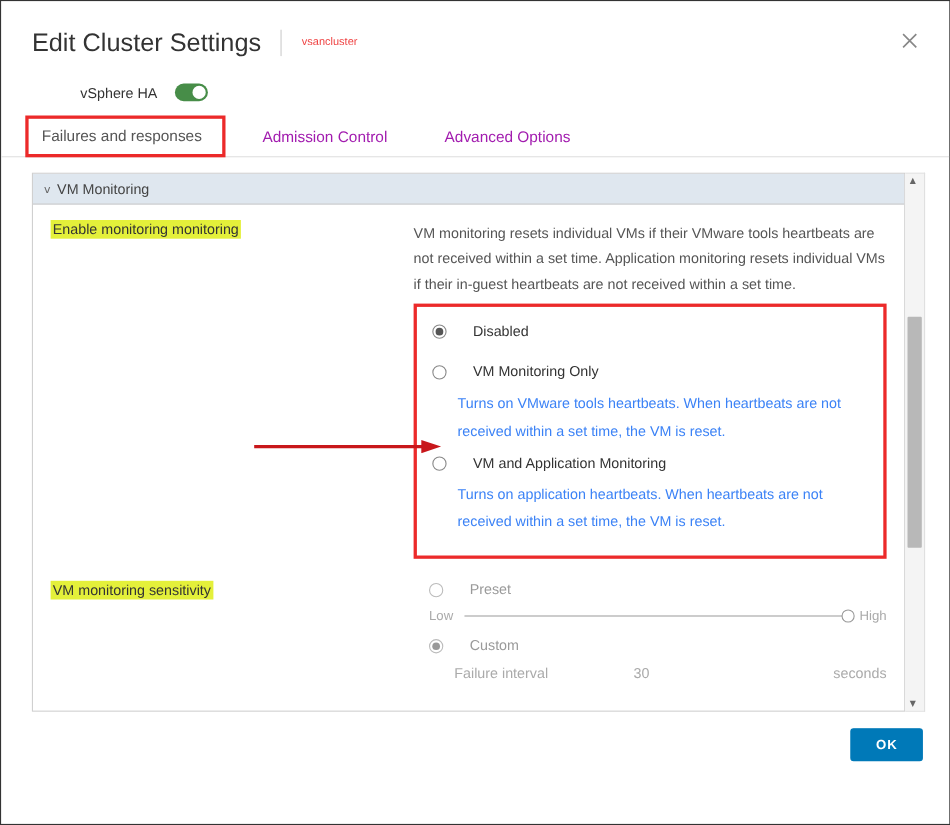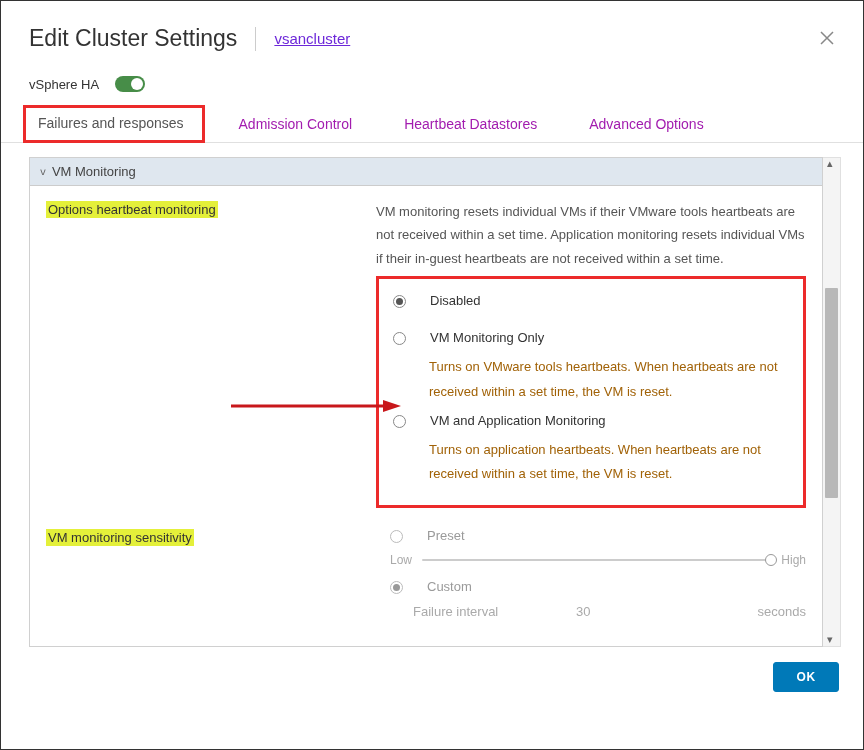--- a/index.html
+++ b/index.html
@@ -27,38 +27,38 @@
       font-weight: 300;
       color: #333;
     }
     .vsep {
       width: 1px;
       height: 24px;
       background: #ccc;
       margin: 0 18px;
     }
     .cluster-name {
-      font-size: 15px;
-      color: #6d28d9;
-      text-decoration: underline;
+      font-size: 10px;
+      color: #ef4444;
     }
     .close-icon {
       position: absolute;
       right: 28px;
       top: 28px;
       cursor: pointer;
       color: #888;
       font-size: 20px;
       line-height: 1;
     }
     .toggle-row {
       display: flex;
       align-items: center;
       padding: 8px 28px 14px 28px;
       gap: 16px;
+      margin-left: 44px;
     }
     .toggle-label {
       font-size: 13px;
       color: #333;
     }
     .toggle {
       width: 30px;
       height: 16px;
       background: #478d48;
       border-radius: 8px;
@@ -229,23 +229,23 @@
     }
     .radio-label {
       font-size: 13px;
       color: #333;
     }
     .radio-label.disabled {
       color: #9a9a9a;
     }
     .radio-desc {
       font-size: 13px;
-      color: #a16207;
+      color: #3b82f6;
       line-height: 1.9;
-      margin-left: 36px;
+      margin-left: 23px;
       margin-bottom: 8px;
     }
     .arrow {
       position: absolute;
       left: 185px;
       top: 200px;
       width: 170px;
       height: 12px;
       pointer-events: none;
     }
@@ -338,34 +338,33 @@
 </div>
 
 <div class="toggle-row">
   <span class="toggle-label">vSphere HA</span>
   <span class="toggle"></span>
 </div>
 
 <div class="tabs">
   <div class="tab active-outline">Failures and responses</div>
   <div class="tab">Admission Control</div>
-  <div class="tab">Heartbeat Datastores</div>
   <div class="tab">Advanced Options</div>
 </div>
 
 <div class="panel-wrap">
   <div class="panel-content">
     <div class="section-header">
       <span class="chevron-down-icon">ⅴ</span>
       <span>VM Monitoring</span>
     </div>
 
     <div class="section-body">
       <div class="left-col">
-        <span class="highlight">Options heartbeat monitoring</span>
+        <span class="highlight">Enable monitoring monitoring</span>
         <svg class="arrow" viewBox="0 0 170 12">
           <line x1="0" y1="6" x2="157" y2="6" stroke="#c8171b" stroke-width="3"></line>
           <polygon points="170,6 152,0 152,12" fill="#c8171b"></polygon>
         </svg>
       </div>
       <div class="right-col">
         <p class="desc-text">VM monitoring resets individual VMs if their VMware tools heartbeats are not received within a set time. Application monitoring resets individual VMs if their in-guest heartbeats are not received within a set time.</p>
 
         <div class="radio-box">
           <div class="radio-row">

